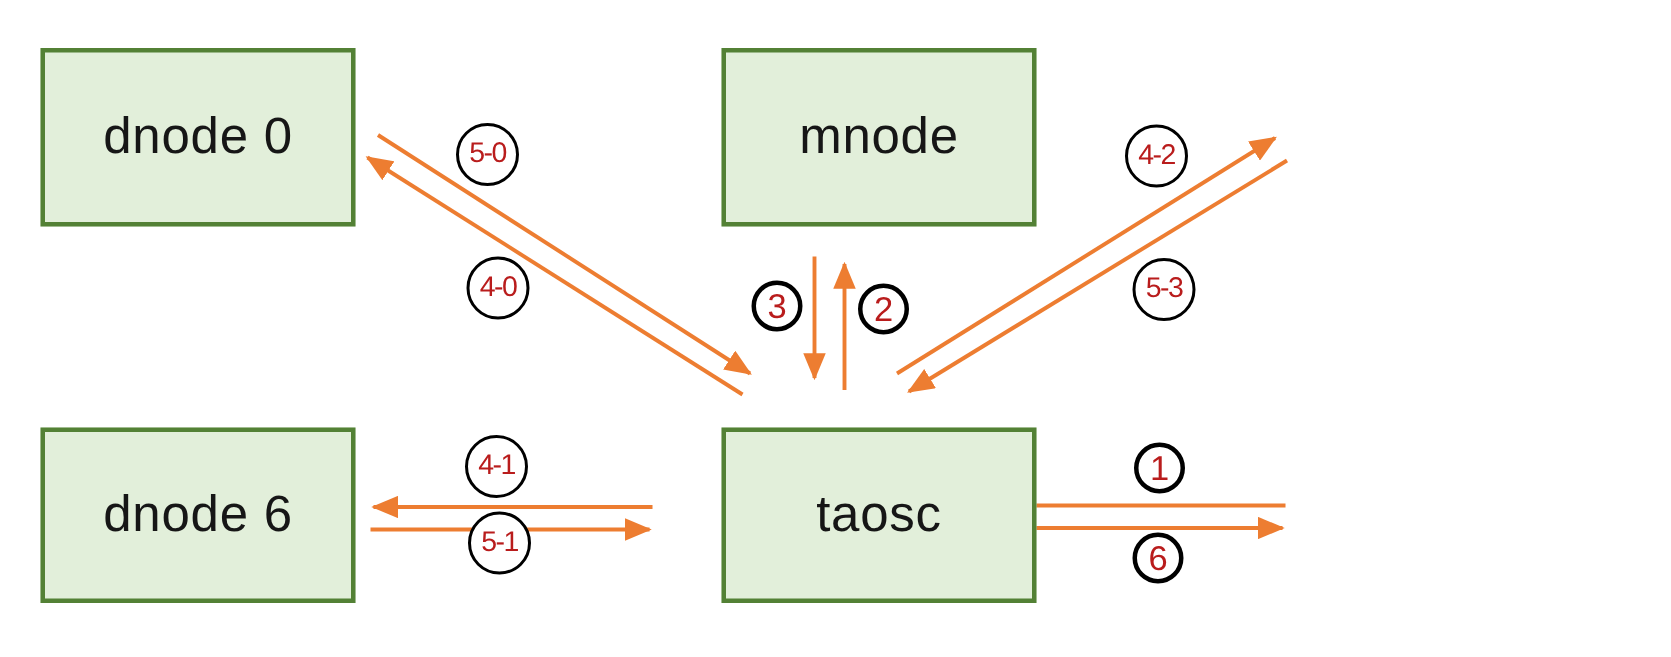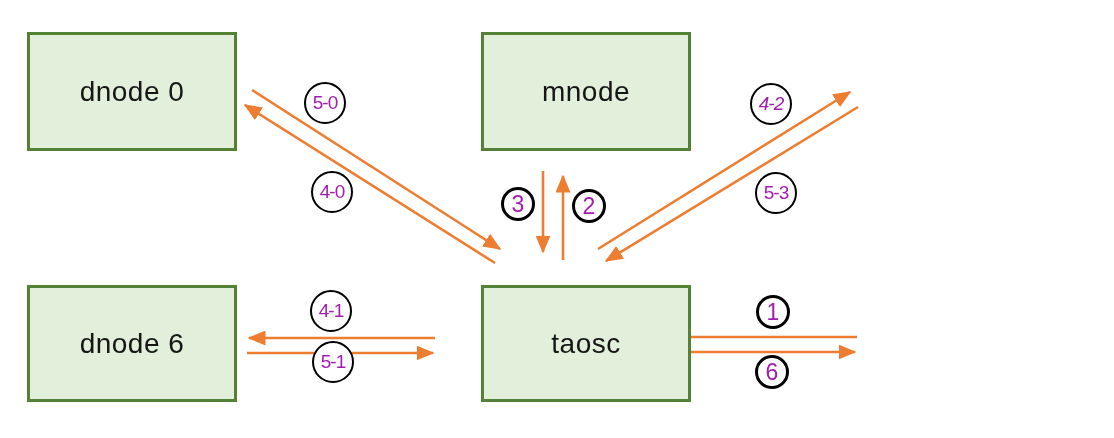--- a/index.html
+++ b/index.html
@@ -24,59 +24,59 @@
   }
   .node {
     position: absolute;
     width: 210px;
     box-sizing: border-box;
     background: #e2efda;
     border: 3px solid #538135;
     display: flex;
     align-items: center;
     justify-content: center;
-    font-size: 28px;
+    font-size: 34px;
     color: #161616;
     letter-spacing: 0.5px;
   }
   .row-top    { top: 32px;  height: 119px; }
   .row-bottom { top: 285px; height: 117px; }
   .col-left   { left: 27px;  }
   .col-mid    { left: 449px; margin-left: 32px; }
   .col-right  { left: 871px; }
 
   .elabel {
     position: absolute;
     box-sizing: border-box;
     border: 2.5px solid #000000;
     border-radius: 50%;
     background: #ffffff;
     display: flex;
     align-items: center;
     justify-content: center;
-    color: #a21caf;
+    color: #b91c1c;
   }
   .elabel.duo {
     width: 42px;
     height: 42px;
     font-size: 19px;
     letter-spacing: -1px;
   }
   .elabel.solo {
     width: 34px;
     height: 34px;
     border-width: 3px;
     font-size: 23px;
   }
   
   .pos-5-0 { left: 304px; top: 82px;  }
   .pos-4-0 { left: 311px; top: 171px; }
   .pos-3   { left: 501px; top: 187px; }
   .pos-2   { left: 572px; top: 189px; }
-  .pos-4-2 { left: 750px; top: 83px; font-style: italic;  }
+  .pos-4-2 { left: 750px; top: 83px;  }
   .pos-5-2 { left: 755px; top: 172px; }
   .pos-4-1 { left: 310px; top: 290px; text-align: right; }
   .pos-5-1 { left: 312px; top: 341px; }
   .pos-1   { left: 756px; top: 295px; }
   .pos-6   { left: 755px; top: 355px; }
 </style>
 </head>
 <body>
 
 <div class="canvas">

